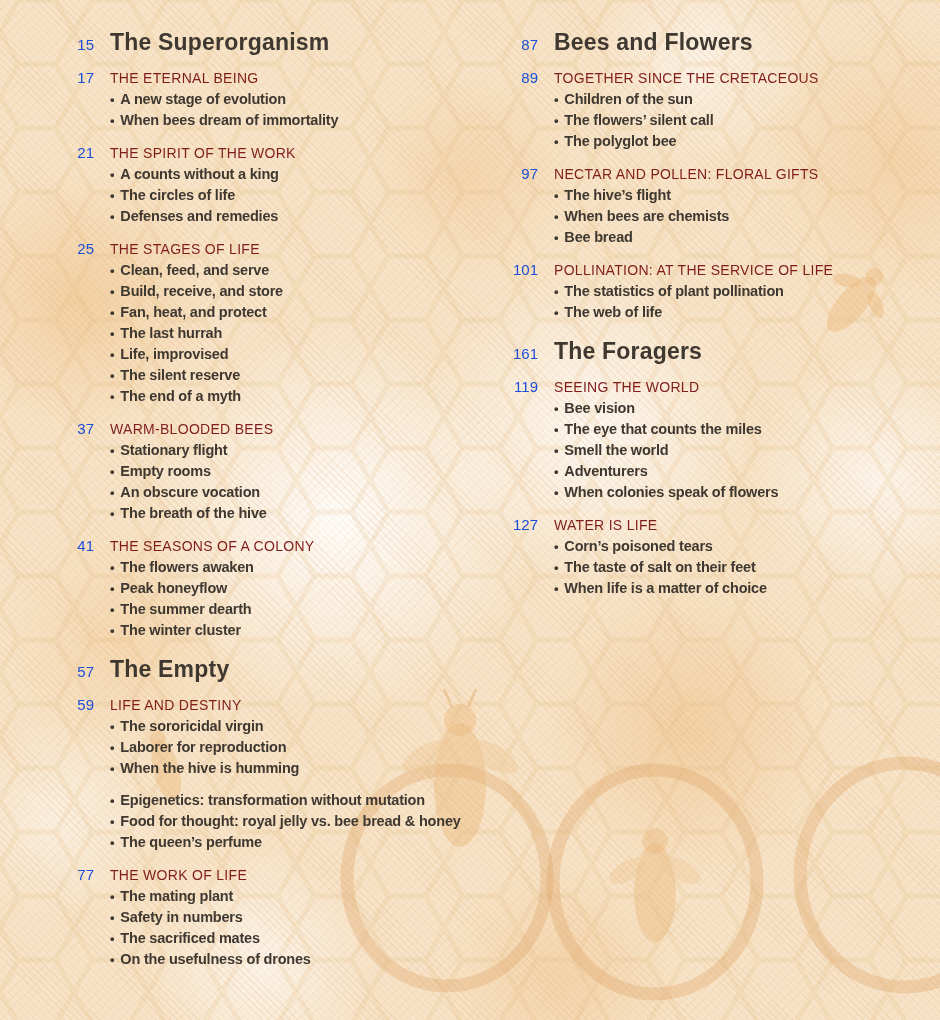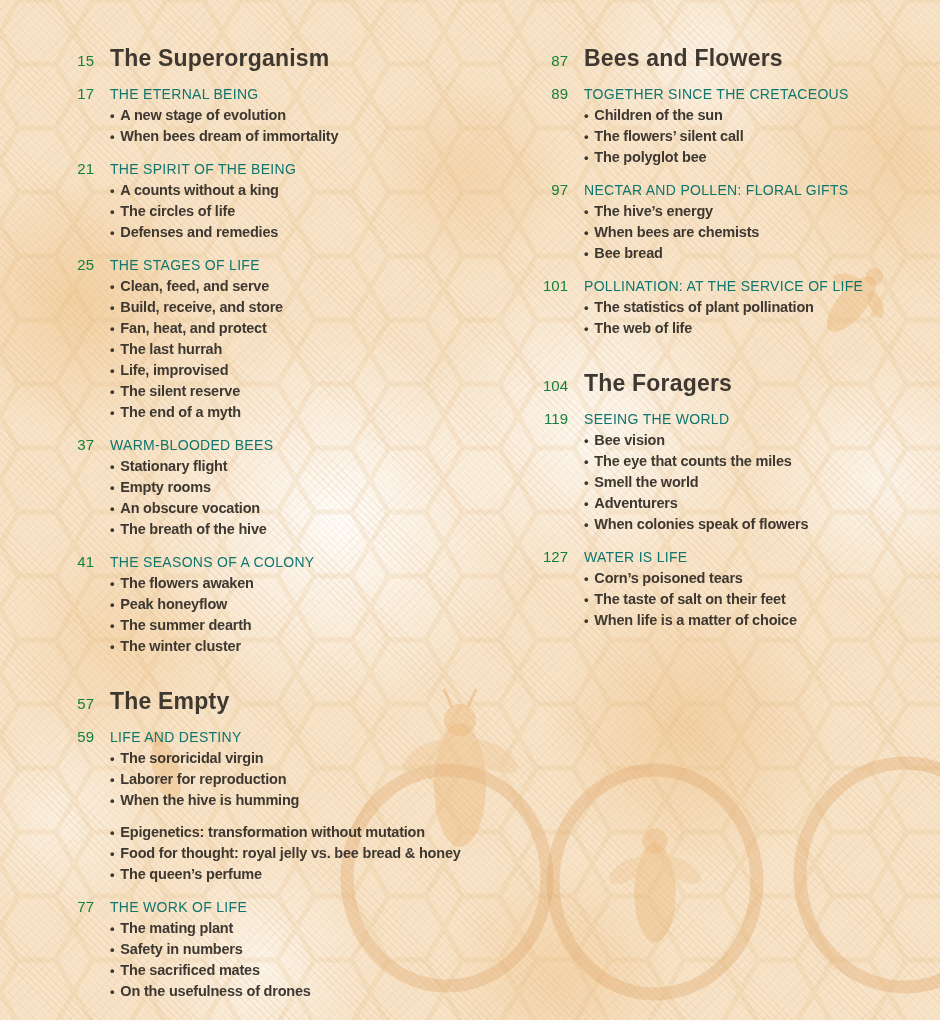--- a/index.html
+++ b/index.html
@@ -26,27 +26,27 @@
       radial-gradient(circle 170px at 560px 980px, rgba(240,202,151,.6), rgba(240,202,151,0) 70%);
   }
   .bg-hatch{
     background-image:
       repeating-linear-gradient(45deg, rgba(219,162,99,.16) 0 1px, rgba(0,0,0,0) 1px 5px),
       repeating-linear-gradient(135deg, rgba(219,162,99,.09) 0 1px, rgba(0,0,0,0) 1px 7px);
   }
   
   .toc-column{position:absolute;top:0;padding-top:17px;color:#3e3831;}
   #col-left{left:40px;width:470px;}
-  #col-right{left:514px;width:420px;}
+  #col-right{left:484px;width:420px;}
   .row{display:flex;align-items:baseline;line-height:21px;}
-  .num{flex:none;width:54px;text-align:right;margin-right:16px;font-size:15px;color:#15803d;}
+  .num{flex:none;width:54px;text-align:right;margin-right:16px;font-size:15px;color:#1d4ed8;}
   .chapter{line-height:34px;margin-top:8px;margin-bottom:5px;}
-  .chapter .title{font-size:23px;font-weight:bold;letter-spacing:.2px;margin-top:16px;}
+  .chapter .title{font-size:23px;font-weight:bold;letter-spacing:.2px;}
   .section{margin-bottom:11px;}
-  .sec-title{font-size:14px;letter-spacing:.3px;color:#0f766e;}
+  .sec-title{font-size:14px;letter-spacing:.3px;color:#7f1d1d;}
   .bullets{margin-left:70px;}
   .bullet{display:flex;align-items:baseline;line-height:21px;font-size:14.5px;font-weight:bold;letter-spacing:-.2px;}
   .dot{flex:none;margin-right:6px;font-size:13px;}
 </style>
 </head>
 <body>
 
 <div class="bg-layer bg-blobs"></div>
 
 <svg class="bg-layer" width="940" height="1020" viewBox="0 0 940 1020">
@@ -108,21 +108,21 @@
          </div>
         <div class="bullet">
            <span class="dot">•</span>
            <span>When bees dream of immortality</span>
          </div>
       </div>
          </div>
     <div class="section">
            <div class="row">
              <span class="num">21</span>
-             <span class="sec-title">THE SPIRIT OF THE BEING</span>
+             <span class="sec-title">THE SPIRIT OF THE WORK</span>
            </div>
            <div class="bullets">
         <div class="bullet">
            <span class="dot">•</span>
            <span>A counts without a king</span>
          </div>
         <div class="bullet">
            <span class="dot">•</span>
            <span>The circles of life</span>
          </div>
@@ -307,21 +307,21 @@
       </div>
          </div>
     <div class="section">
            <div class="row">
              <span class="num">97</span>
              <span class="sec-title">NECTAR AND POLLEN: FLORAL GIFTS</span>
            </div>
            <div class="bullets">
         <div class="bullet">
            <span class="dot">•</span>
-           <span>The hive’s energy</span>
+           <span>The hive’s flight</span>
          </div>
         <div class="bullet">
            <span class="dot">•</span>
            <span>When bees are chemists</span>
          </div>
         <div class="bullet">
            <span class="dot">•</span>
            <span>Bee bread</span>
          </div>
       </div>
@@ -336,21 +336,21 @@
            <span class="dot">•</span>
            <span>The statistics of plant pollination</span>
          </div>
         <div class="bullet">
            <span class="dot">•</span>
            <span>The web of life</span>
          </div>
       </div>
          </div>
     <div class="row chapter">
-           <span class="num">104</span>
+           <span class="num">161</span>
            <span class="title">The Foragers</span>
          </div>
     <div class="section">
            <div class="row">
              <span class="num">119</span>
              <span class="sec-title">SEEING THE WORLD</span>
            </div>
            <div class="bullets">
         <div class="bullet">
            <span class="dot">•</span>

